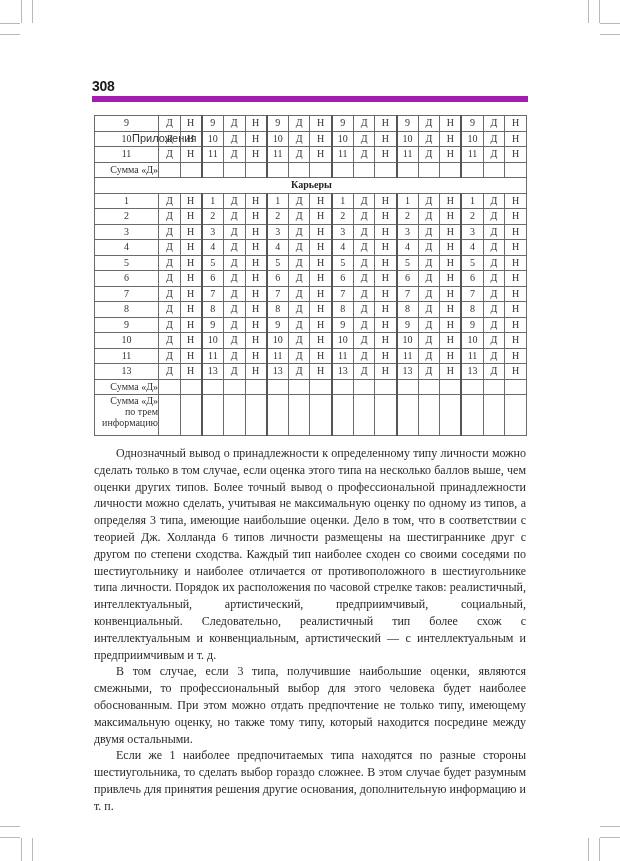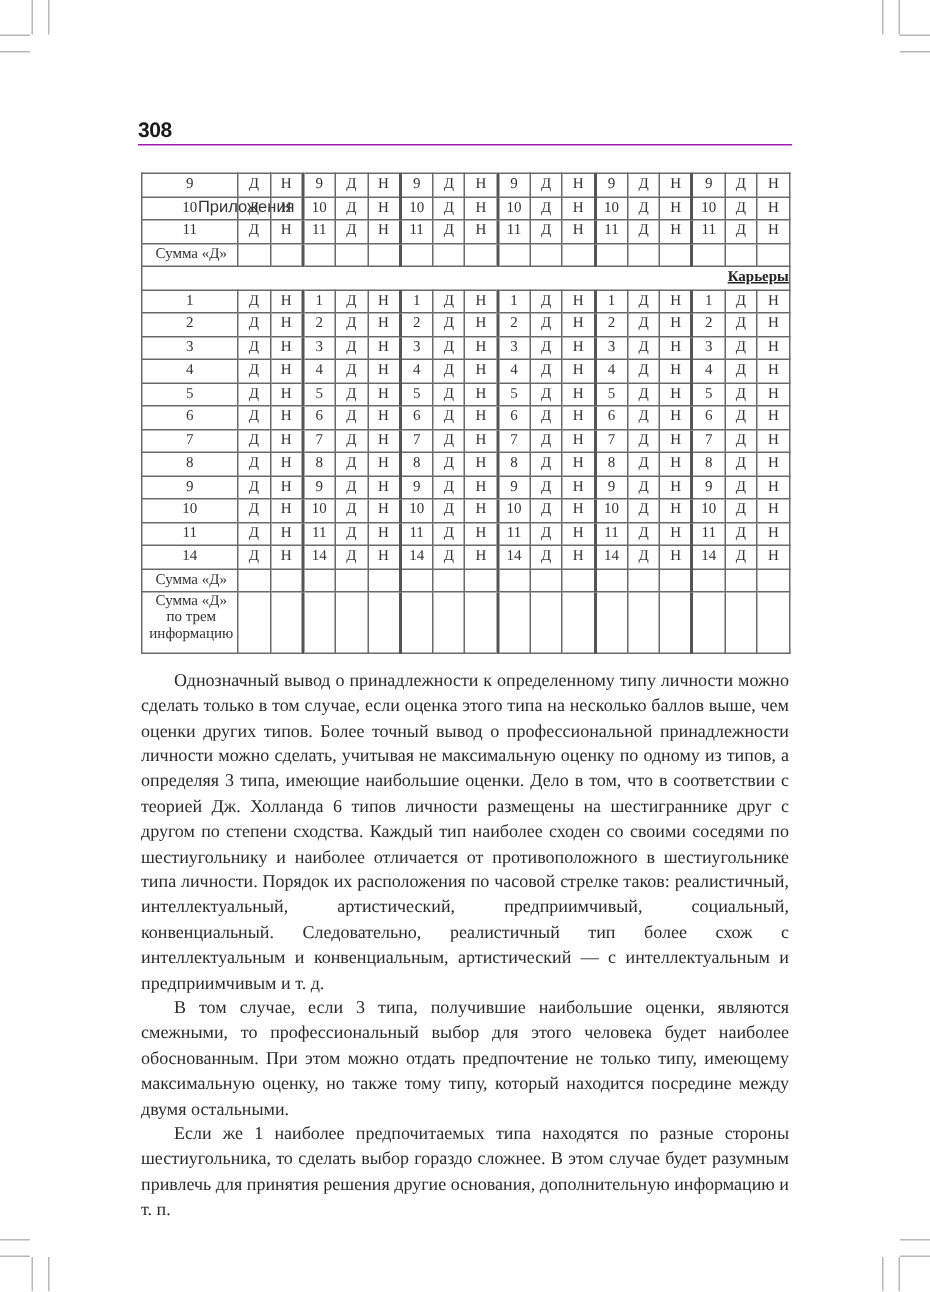--- a/index.html
+++ b/index.html
@@ -2,30 +2,30 @@
 <html><head>
 <meta charset="utf-8">
 <style>
   html, body { margin: 0; padding: 0; background: #ffffff; }
   body { width: 620px; height: 861px; position: relative; overflow: hidden; font-family: "Liberation Serif", serif; color: #2a2a2a; }
 
   .crop { position: absolute; background: #b8b8b8; }
   .crop.h { height: 1px; }
   .crop.v { width: 1px; }
 
-  .running-head { position: absolute; left: 92px; top: 78px; width: 436px; height: 18px; border-bottom: 1px solid #a21caf; text-align: center; }
+  .running-head { position: absolute; left: 92px; top: 78px; width: 436px; height: 18px; border-bottom: 6px solid #a21caf; text-align: center; }
   .page-number { position: absolute; left: 0; top: 0; font-family: "Liberation Sans", sans-serif; font-weight: bold; font-size: 14px; color: #1a1a1a; letter-spacing: -0.3px; }
   .section-title { position: absolute; left: 40px; top: 6px; font-family: "Liberation Sans", sans-serif; font-size: 11px; color: #333; margin-top: 48px; }
 
   table.answer-table { position: absolute; left: 94px; top: 115px; border-collapse: collapse; width: 432px; font-size: 10px; table-layout: fixed; }
   table.answer-table td { border: 1px solid #6a6a6a; height: 14.5px; padding: 0; text-align: center; vertical-align: middle; line-height: 12px; color: #333; }
-  table.answer-table td.label { text-align: center; padding-left: 2px; }
+  table.answer-table td.label { text-align: right; padding-left: 2px; }
   table.answer-table td.num { text-align: center; }
   table.answer-table td.gsep { border-left: 2px solid #555; }
-  table.answer-table tr.section td { font-weight: bold; text-align: right; padding-left: 2px; color: #222; text-decoration: underline; }
+  table.answer-table tr.section td { font-weight: bold; text-align: center; padding-left: 2px; color: #222; }
   table.answer-table tr.tall td { height: 40px; vertical-align: top; line-height: 11px; }
 
   .body-text { position: absolute; left: 94px; top: 445px; width: 432px; font-size: 12px; line-height: 16.8px; text-align: justify; color: #2a2a2a; }
   .body-text p { margin: 0; text-indent: 22px; }
 </style>
 </head>
 <body>
 
 <div class="crop h" style="left:0;top:23px;width:20px;"></div>
 <div class="crop v" style="left:21px;top:0;height:23px;"></div>
@@ -371,36 +371,36 @@
         <td>Д</td>
         <td>Н</td>
         <td class="gsep">11</td>
         <td>Д</td>
         <td>Н</td>
         <td class="gsep">11</td>
         <td>Д</td>
         <td>Н</td>
       </tr>
       <tr>
-        <td class="num">14</td>
-        <td>Д</td>
-        <td>Н</td>
-        <td class="gsep">14</td>
-        <td>Д</td>
-        <td>Н</td>
-        <td class="gsep">14</td>
-        <td>Д</td>
-        <td>Н</td>
-        <td class="gsep">14</td>
-        <td>Д</td>
-        <td>Н</td>
-        <td class="gsep">14</td>
-        <td>Д</td>
-        <td>Н</td>
-        <td class="gsep">14</td>
+        <td class="num">13</td>
+        <td>Д</td>
+        <td>Н</td>
+        <td class="gsep">13</td>
+        <td>Д</td>
+        <td>Н</td>
+        <td class="gsep">13</td>
+        <td>Д</td>
+        <td>Н</td>
+        <td class="gsep">13</td>
+        <td>Д</td>
+        <td>Н</td>
+        <td class="gsep">13</td>
+        <td>Д</td>
+        <td>Н</td>
+        <td class="gsep">13</td>
         <td>Д</td>
         <td>Н</td>
       </tr>
       <tr>
         <td class="label">Сумма «Д»</td>
         <td></td>
         <td></td>
         <td class="gsep"></td>
         <td></td>
         <td></td>

